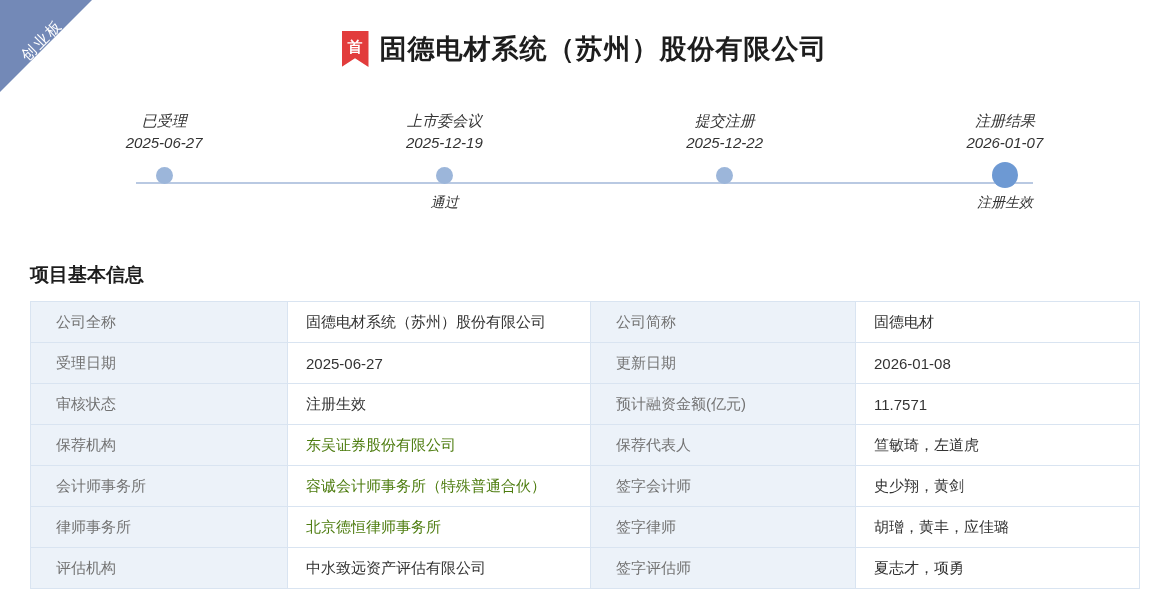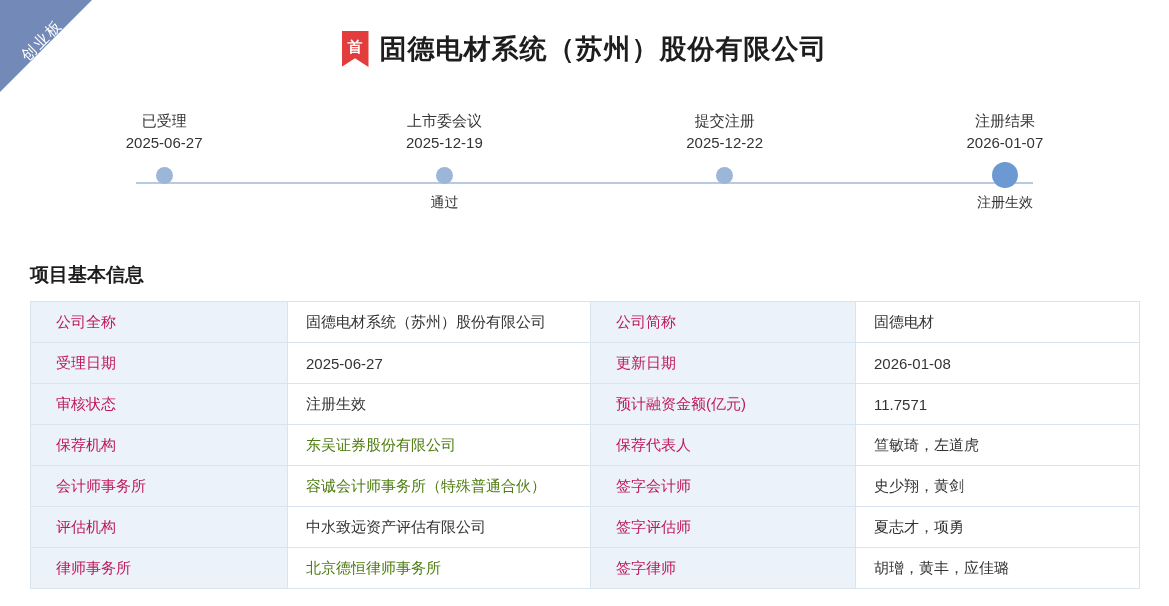--- a/index.html
+++ b/index.html
@@ -40,21 +40,21 @@
     display:flex; justify-content:center;
     padding-top:7px;
   }
   .title { font-size:27px; font-weight:bold; color:#1d1d1d; letter-spacing:1px; }
   
   .timeline { position:relative; margin:43px 24px 0 24px; }
   .track-line {
     position:absolute; top:72px; left:10%; right:10%;
     height:2px; background:#b9c9e2; z-index:0;
   }
-  .steps { display:flex; }
+  .steps { display:flex;font-style:italic; }
   .step { flex:1; text-align:center; }
   .step-name { font-size:15px; height:22px; line-height:22px; color:#333; }
   .step-date { font-size:15px; height:22px; line-height:22px; color:#333; }
   .dot-area { position:relative; height:34px; margin-top:4px;
     display:flex; align-items:center; justify-content:center; }
   .dot {
     width:17px; height:17px; border-radius:50%;
     background:#9cb6da; position:relative; z-index:1;
   }
   .dot.big { width:26px; height:26px; background:#6d99d3; }
@@ -71,21 +71,21 @@
     table-layout:fixed;
     width:1109px;
     border-top:1px solid #c7d4e4;
   }
   .info-table td {
     height:41px;
     border:1px solid #d9e4f1;
     font-size:15px;
     vertical-align:middle;
   }
-  td.lbl { background:#ecf2f9; padding-left:25px; color:#be185d; }
+  td.lbl { background:#ecf2f9; padding-left:25px; color:#737373; }
   td.val { background:#fff; padding-left:18px; color:#333; }
   td.val a { color:#4d7c0f; text-decoration:none; cursor:pointer; }
 </style>
 </head>
 <body>
 
 <div class="page">
 
   <div class="ribbon"></div>
   <div class="ribbon-label">创业板</div>
@@ -173,27 +173,27 @@
         <td class="lbl">保荐代表人</td>
         <td class="val">笪敏琦，左道虎</td>
       </tr>
       <tr>
         <td class="lbl">会计师事务所</td>
         <td class="val"><a>容诚会计师事务所（特殊普通合伙）</a></td>
         <td class="lbl">签字会计师</td>
         <td class="val">史少翔，黄剑</td>
       </tr>
       <tr>
+        <td class="lbl">律师事务所</td>
+        <td class="val"><a>北京德恒律师事务所</a></td>
+        <td class="lbl">签字律师</td>
+        <td class="val">胡璔，黄丰，应佳璐</td>
+      </tr>
+      <tr>
         <td class="lbl">评估机构</td>
         <td class="val">中水致远资产评估有限公司</td>
         <td class="lbl">签字评估师</td>
         <td class="val">夏志才，项勇</td>
-      </tr>
-      <tr>
-        <td class="lbl">律师事务所</td>
-        <td class="val"><a>北京德恒律师事务所</a></td>
-        <td class="lbl">签字律师</td>
-        <td class="val">胡璔，黄丰，应佳璐</td>
       </tr>
     </tbody>
   </table>
 
 </div>
 
 </body></html>

